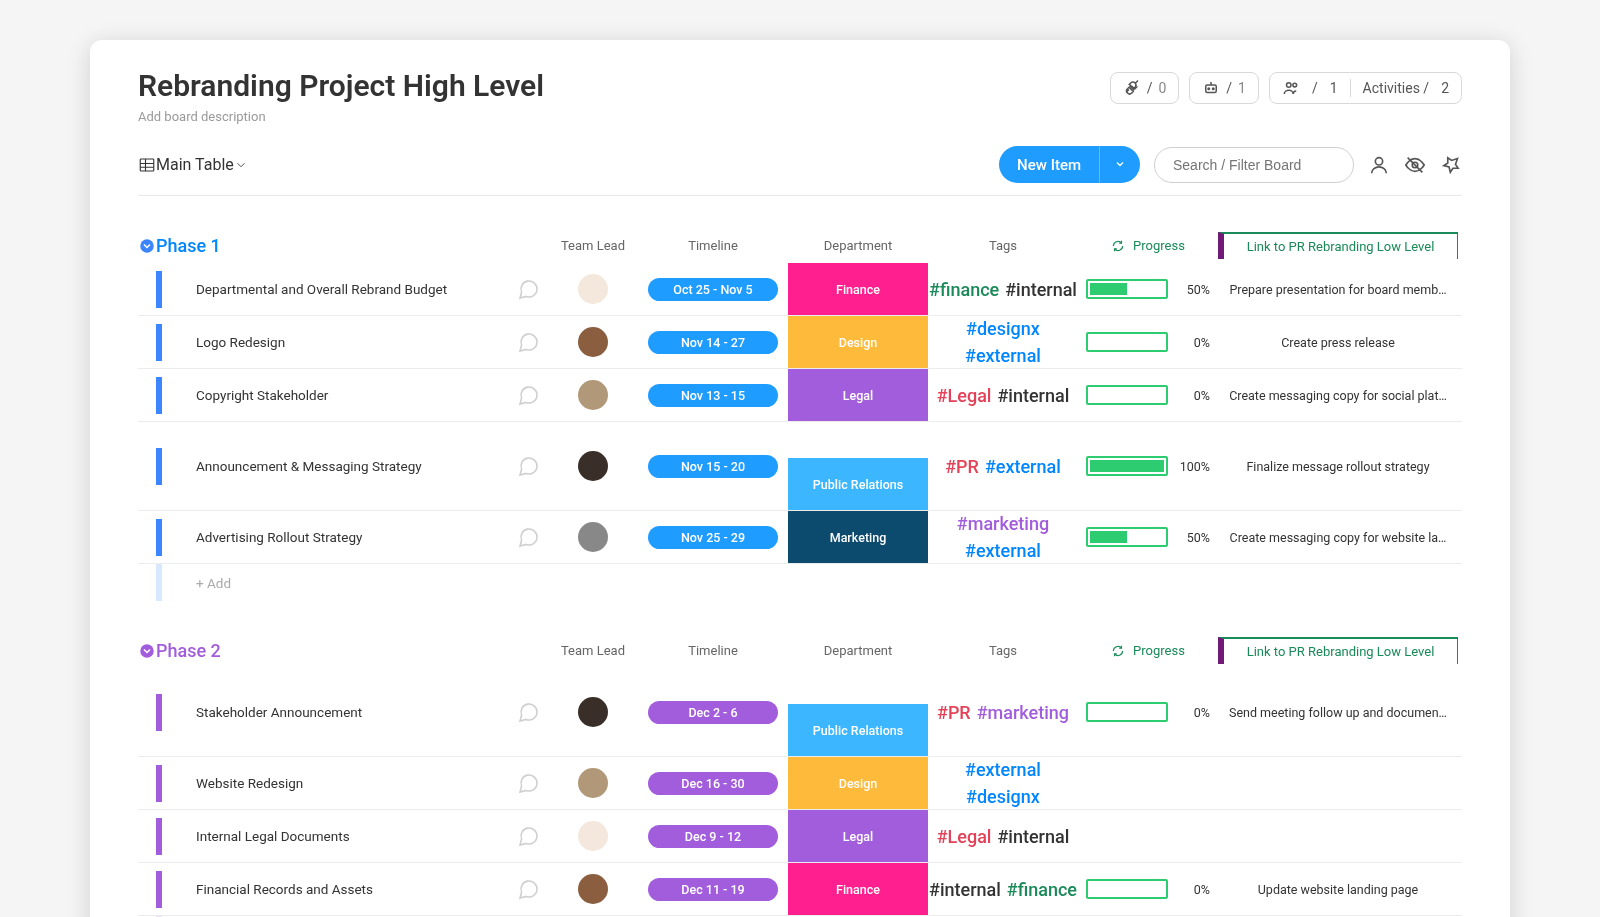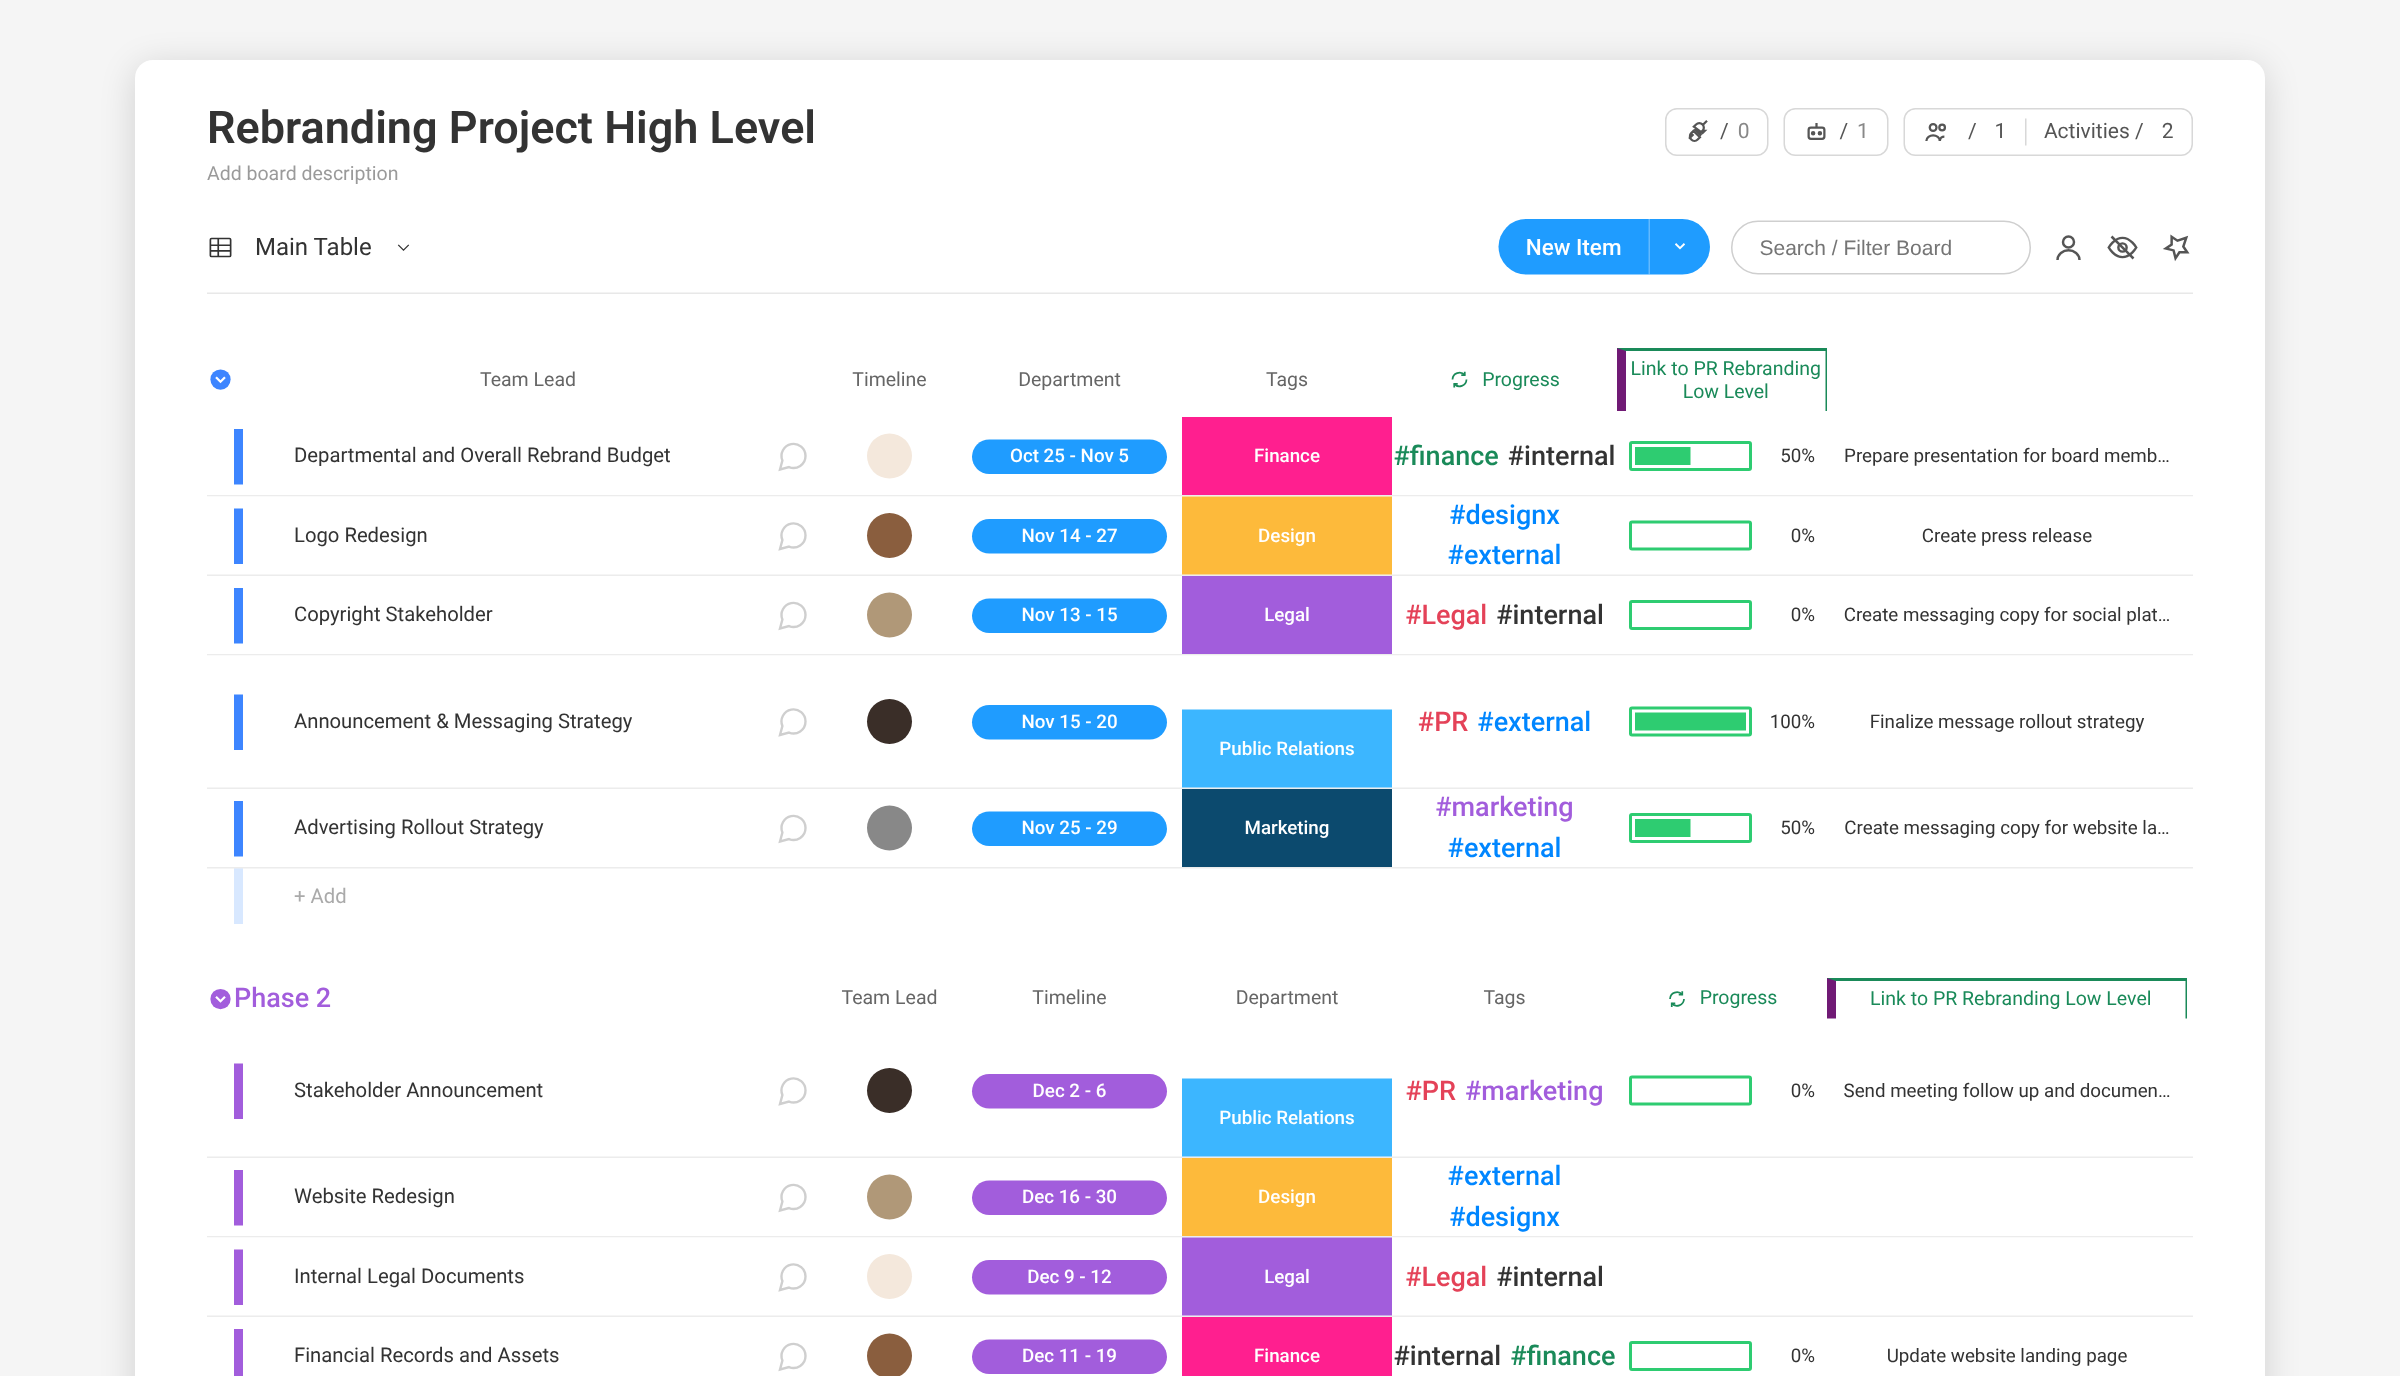--- a/index.html
+++ b/index.html
@@ -9,21 +9,21 @@
   .board-title { font-size: 30px; font-weight: 600; color: #333; }
   .board-desc { font-size: 13px; color: #9a9a9a; margin-top: 6px; cursor: text; }
   .header-stats { display: flex; gap: 10px; align-items: center; margin-top: 4px;}
   .stat-pill { display: flex; align-items: center; gap: 6px; border: 1px solid #d8d8d8; border-radius: 8px; padding: 6px 12px; font-size: 14px; color: #555; cursor: pointer; }
   .stat-pill .num { color: #888; }
   .stat-pill svg { width: 18px; height: 18px; stroke: #555; fill: none; stroke-width: 2; }
   .activities-pill { border: 1px solid #d8d8d8; border-radius: 8px; padding: 6px 12px; display:flex; gap:12px; align-items:center; font-size:14px; color:#555;}
   .activities-pill .divider { width:1px; height:18px; background:#d8d8d8; }
 
   .toolbar { display: flex; justify-content: space-between; align-items: center; margin-top: 22px; padding-bottom: 12px; border-bottom: 1px solid #e8e8e8; }
-  .table-switcher { display: flex; align-items: center; gap: 14px; font-size: 16px; color: #333; cursor: pointer; }
+  .table-switcher { display: flex; align-items: center; gap: 0; font-size: 16px; color: #333; cursor: pointer; }
   .table-switcher svg { width: 18px; height: 18px; stroke: #333; fill:none; stroke-width:1.5;}
   .toolbar-right { display: flex; align-items: center; gap: 14px; }
   .new-item-btn { display: flex; align-items: center; background: #1f9cff; border-radius: 24px; overflow: hidden; cursor: pointer; }
   .new-item-btn .label { color: #fff; font-size: 15px; font-weight: 500; padding: 9px 18px; }
   .new-item-btn .dd { color: #fff; padding: 9px 14px; border-left: 1px solid rgba(255,255,255,0.3); }
   .search-input { border: 1px solid #cfcfcf; border-radius: 24px; padding: 9px 18px; font-size: 14px; width: 200px; outline:none; color:#888;}
   .toolbar-icon { width: 22px; height: 22px; cursor: pointer; display:flex; align-items:center; justify-content:center;}
   .toolbar-icon svg { width: 22px; height: 22px; stroke: #555; fill: none; stroke-width: 1.8; }
 
   .group { margin-top: 36px; }
@@ -152,20 +152,21 @@
 
   <div id="groups-container">
       <div class="group">
         <div class="group-header-row">
     <div class="collapse-btn">
       <svg viewBox="0 0 24 24">
               <circle cx="12" cy="12" r="9" fill="#3d85ff"></circle>
               <path d="M8 10l4 4 4-4" stroke="#fff" stroke-width="2" fill="none"></path>
             </svg>
     </div>
+    <div class="group-title c-blue">Phase 1</div>
     <div class="col-head">Team Lead</div>
     <div class="col-head">Timeline</div>
     <div class="col-head">Department</div>
     <div class="col-head">Tags</div>
     <div class="col-head col-head-progress">
             <svg viewBox="0 0 24 24">
               <path d="M4 12a8 8 0 0114-5M20 12a8 8 0 01-14 5"></path>
               <path d="M18 3v4h-4M6 21v-4h4"></path>
             </svg>
             <span>Progress</span>

